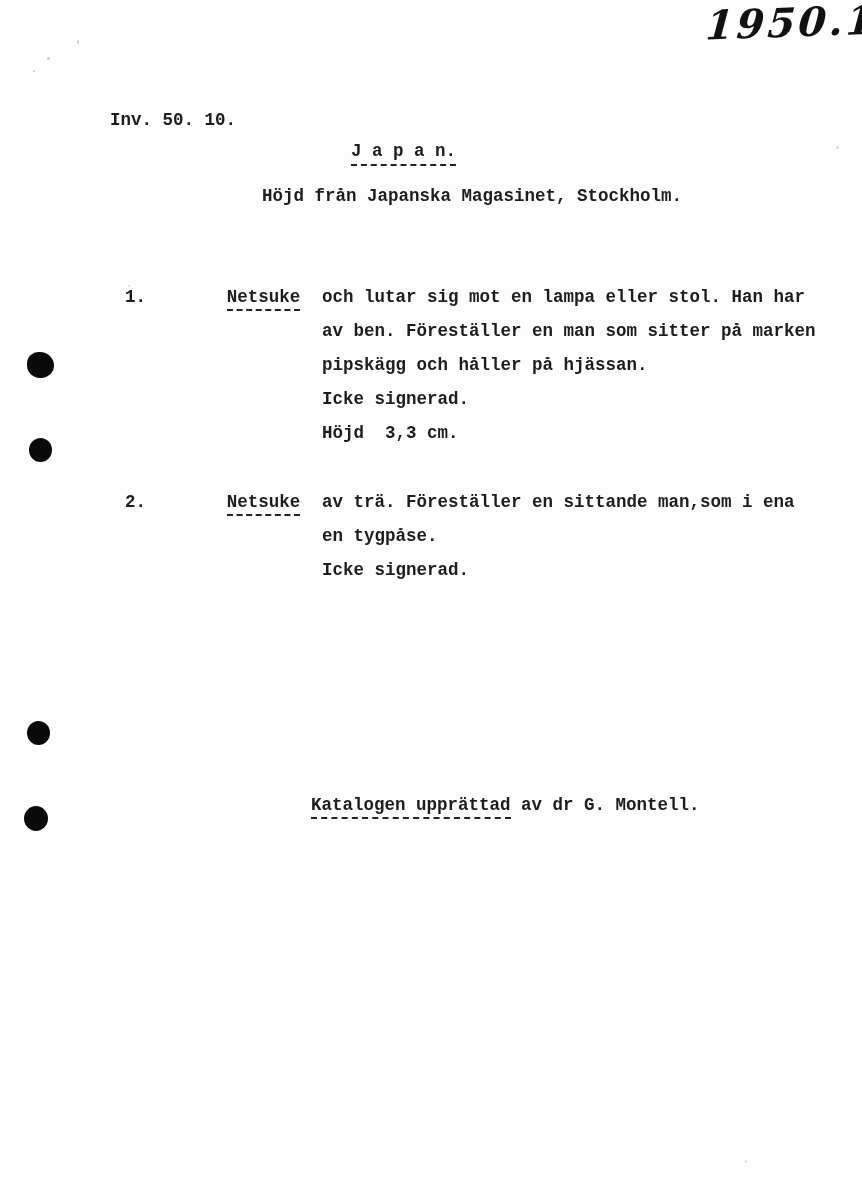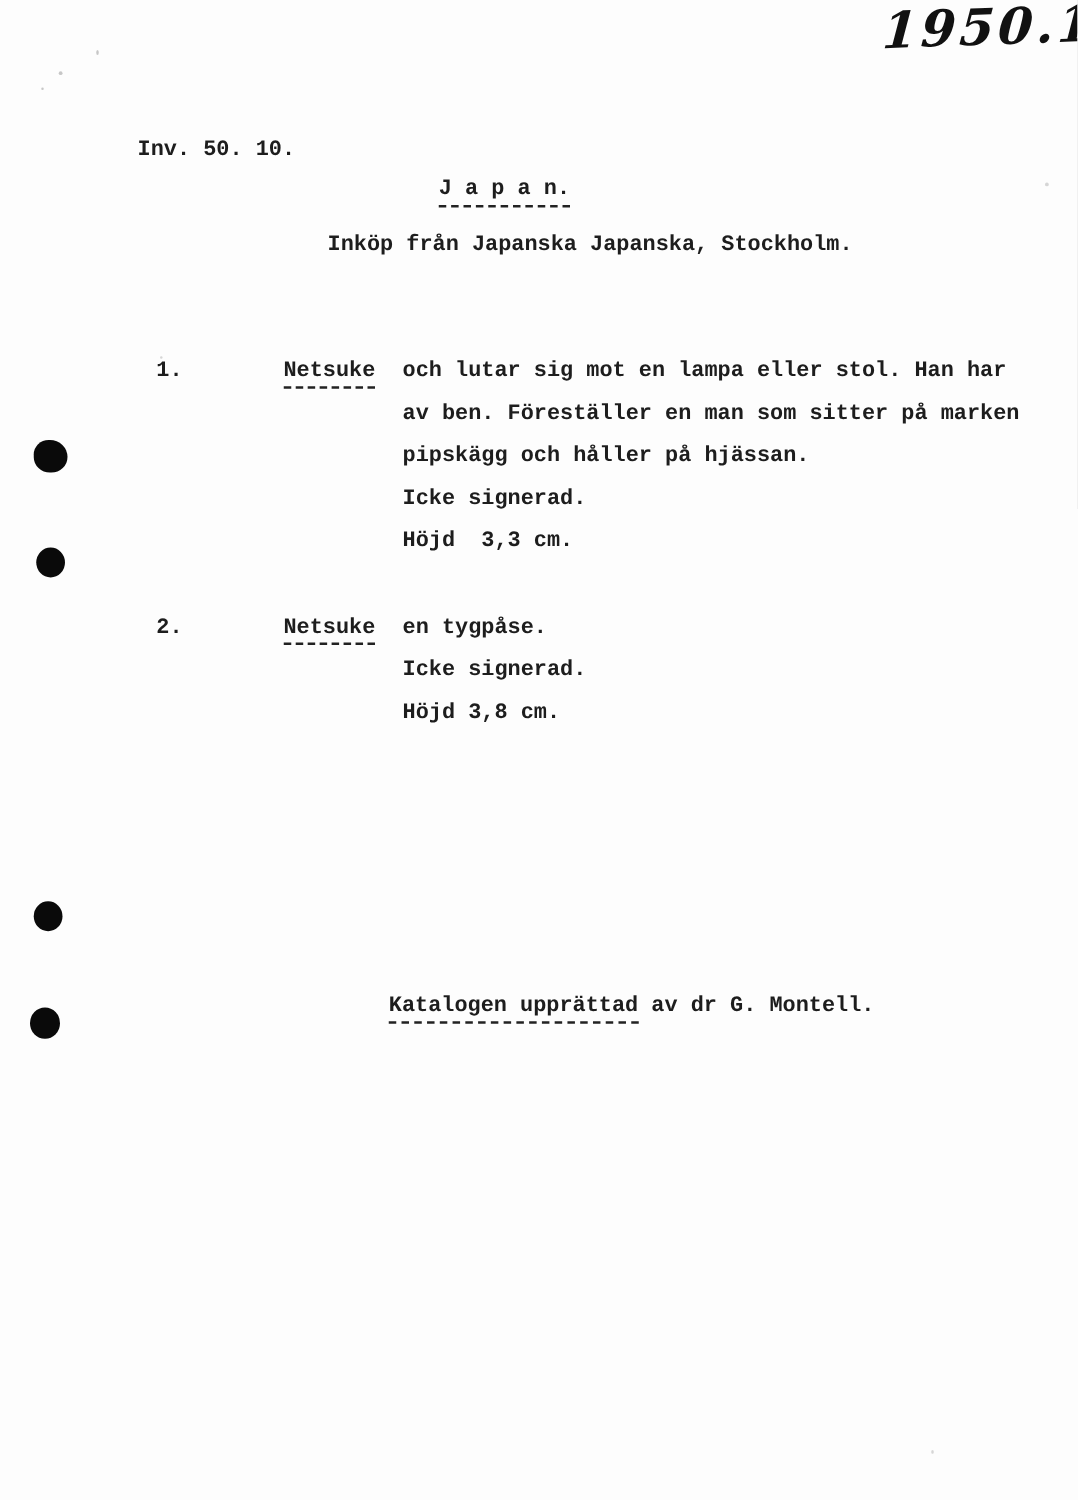--- a/index.html
+++ b/index.html
@@ -92,43 +92,43 @@
 <body>
 
 <div class="page">
 
   <div class="handwritten">1950.10</div>
 
   <div class="abs inv">Inv. 50. 10.</div>
 
   <div class="abs title"><span class="u-dash">J a p a n.</span></div>
 
-  <div class="abs subtitle">Inköp från Japanska Japanska, Stockholm.</div>
+  <div class="abs subtitle">Höjd från Japanska Magasinet, Stockholm.</div>
 
   <div class="entries">
 
     <div class="entry">
       <div class="num">1.</div>
       <div class="name"><span class="u-dash">Netsuke</span></div>
       <div class="desc">
         <div class="line">och lutar sig mot en lampa eller stol. Han har</div>
         <div class="line">av ben. Föreställer en man som sitter på marken</div>
         <div class="line">pipskägg och håller på hjässan.</div>
         <div class="line">Icke signerad.</div>
         <div class="line">Höjd  3,3 cm.</div>
       </div>
     </div>
 
     <div class="entry">
       <div class="num">2.</div>
       <div class="name"><span class="u-dash">Netsuke</span></div>
       <div class="desc">
+        <div class="line">av trä. Föreställer en sittande man,som i ena</div>
         <div class="line">en tygpåse.</div>
         <div class="line">Icke signerad.</div>
-        <div class="line">Höjd 3,8 cm.</div>
       </div>
     </div>
 
   </div>
 
   <div class="footer"><span class="u-dash">Katalogen upprättad</span><span> av dr G. Montell.</span></div>
 
   <div class="punch punch-1"></div>
   <div class="punch punch-2"></div>
   <div class="punch punch-3"></div>

